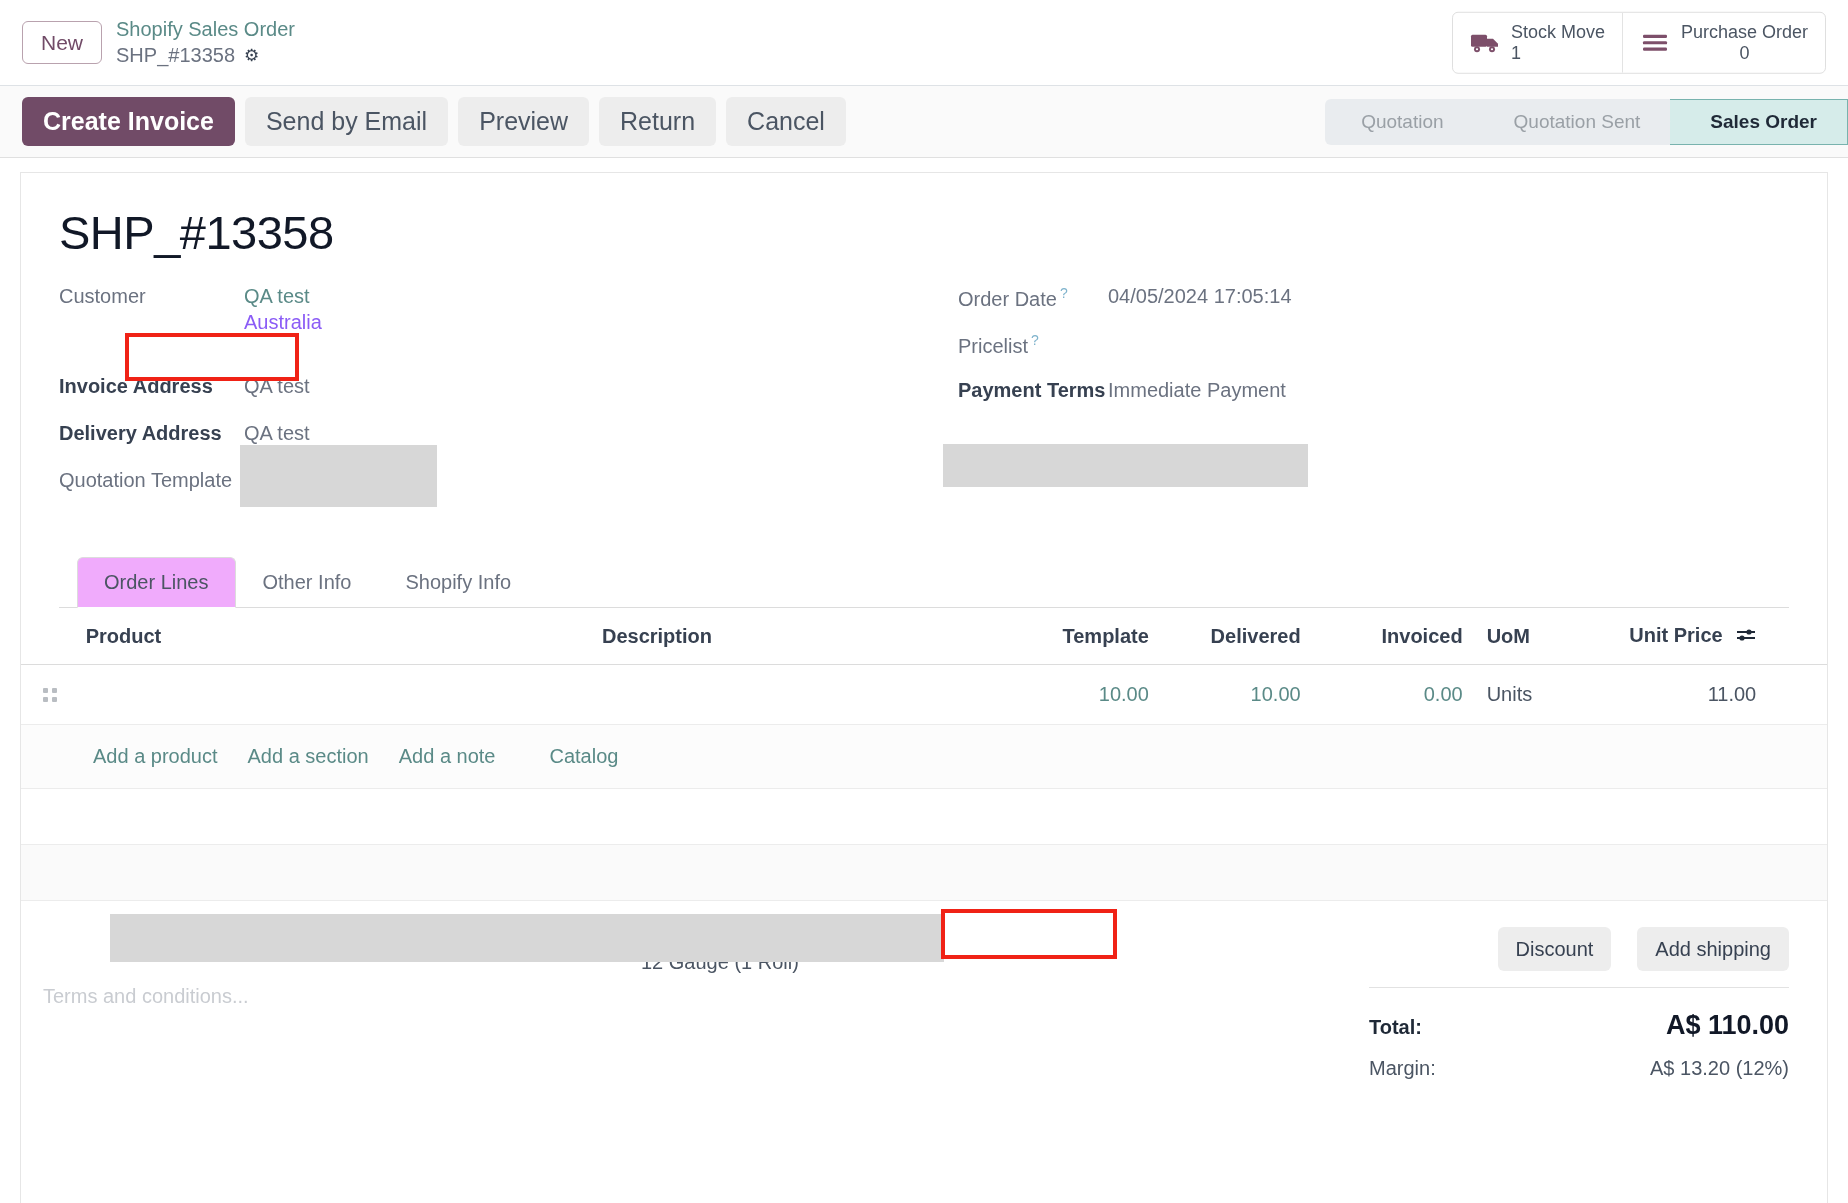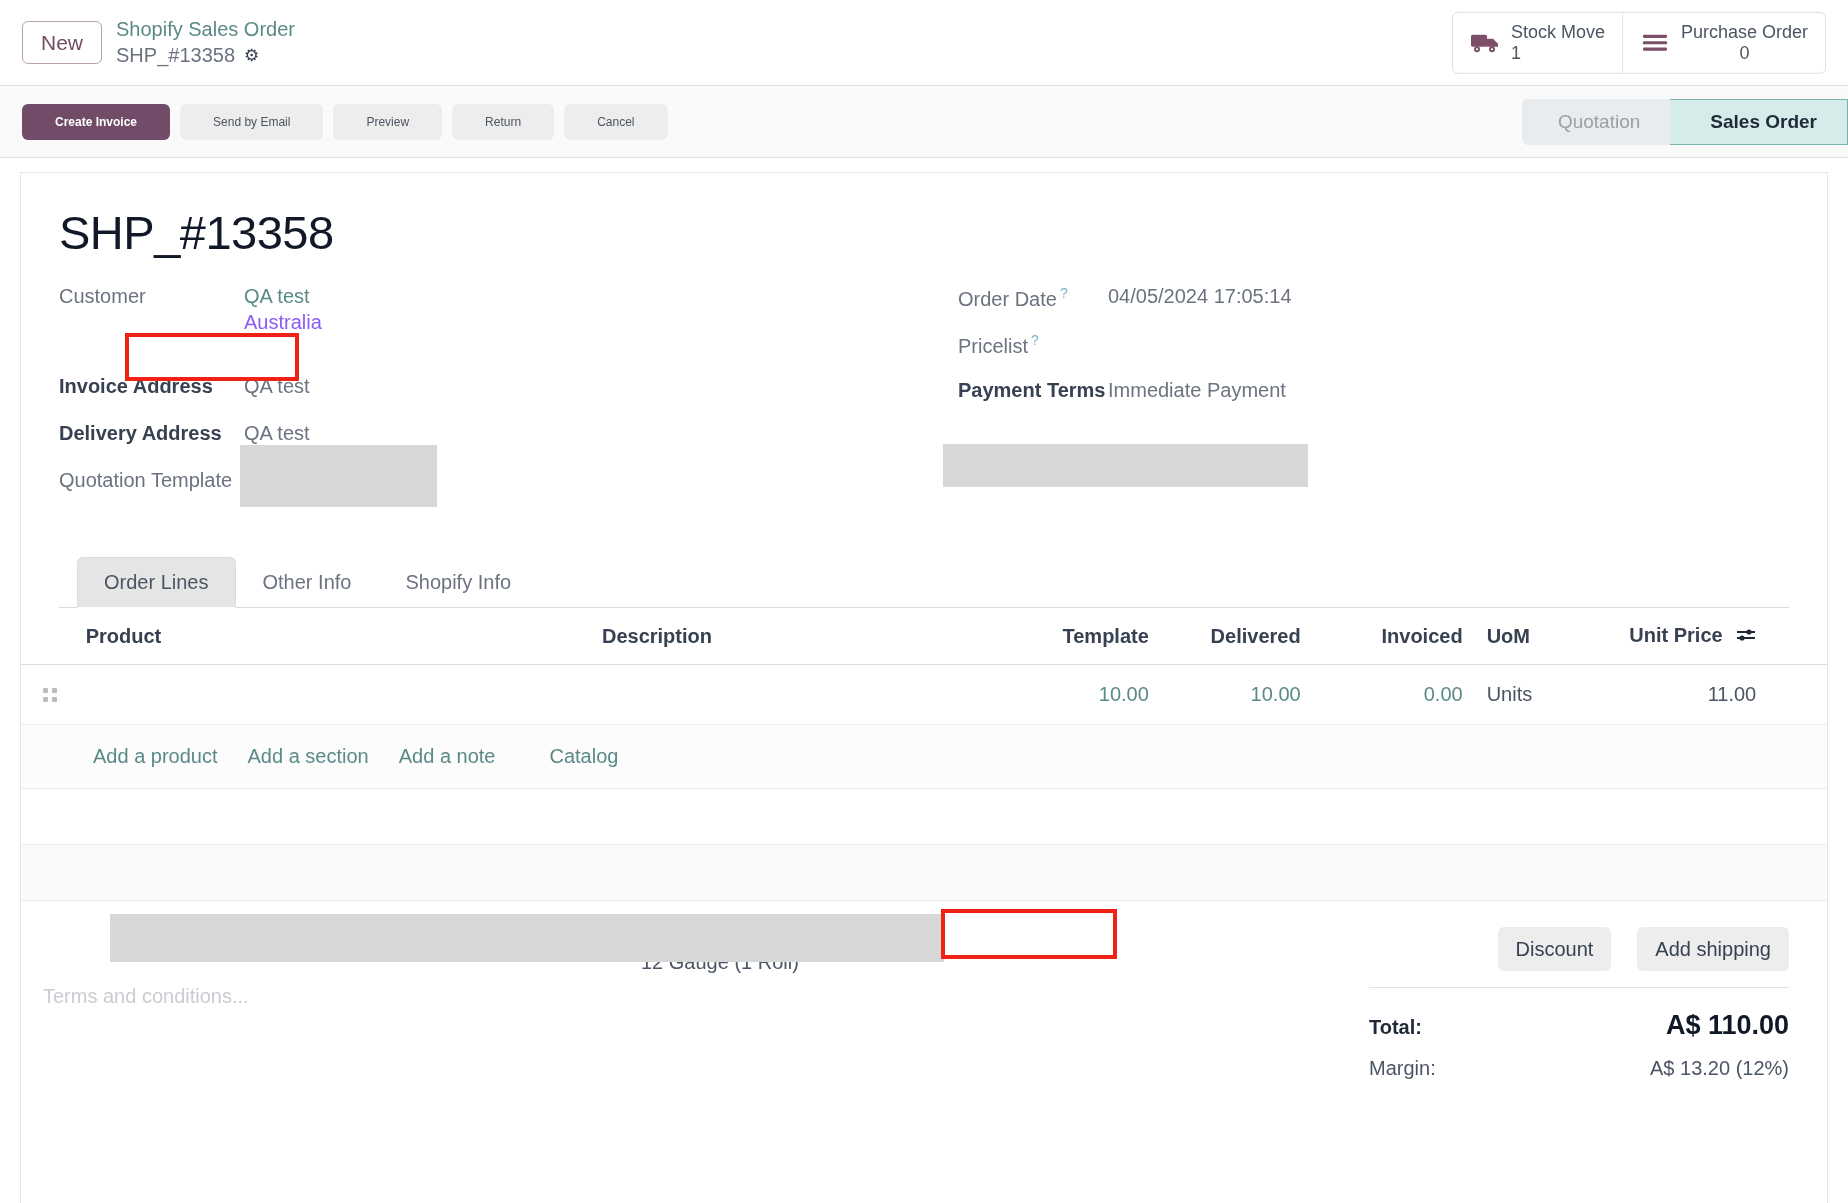--- a/index.html
+++ b/index.html
@@ -71,22 +71,22 @@
     position: relative;
     height: 72px;
     background: #fafafa;
     border-bottom: 1px solid #e0e0e0;
     display: flex;
     align-items: center;
     padding: 0 22px;
     gap: 10px;
   }
   .btn {
-    font-size: 12px;
-    padding: 11px 32px;
+    font-size: 25px;
+    padding: 11px 20px;
     border-radius: 6px;
     border: 1px solid transparent;
     background: #ededed;
     color: #4b5563;
     cursor: pointer;
     line-height: 1;
   }
   .btn.primary {
     background: #714b67;
     color: #ffffff;
@@ -219,21 +219,21 @@
     color: #6b7280;
     padding: 13px 26px;
     border: 1px solid transparent;
     border-radius: 6px 6px 0 0;
     cursor: pointer;
     background: transparent;
     margin-bottom: -1px;
   }
   .tab.active {
     color: #4b5563;
-    background: #e5e5e5;
+    background: #f0abfc;
     border-color: #dcdcdc;
     border-bottom-color: #fff;
   }
 
   
   .lines-table { width: 100%; border-collapse: collapse; table-layout: fixed; }
   .lines-table th {
     font-size: 20px;
     color: #374151;
     font-weight: bold;
@@ -410,20 +410,21 @@
 
 <div class="action-bar">
   <button class="btn primary">Create Invoice</button>
   <button class="btn">Send by Email</button>
   <button class="btn">Preview</button>
   <button class="btn">Return</button>
   <button class="btn">Cancel</button>
 
   <div class="statusbar">
     <div class="stage">Quotation</div>
+    <div class="stage">Quotation Sent</div>
     <div class="stage active">Sales Order</div>
   </div>
 </div>
 
 <div class="sheet">
 
   <div class="redact redact-customer"></div>
   <div class="redact redact-pricelist"></div>
   <div class="redact redact-product"></div>
   <div class="clipped-desc">12 Gauge (1 Roll)</div>

